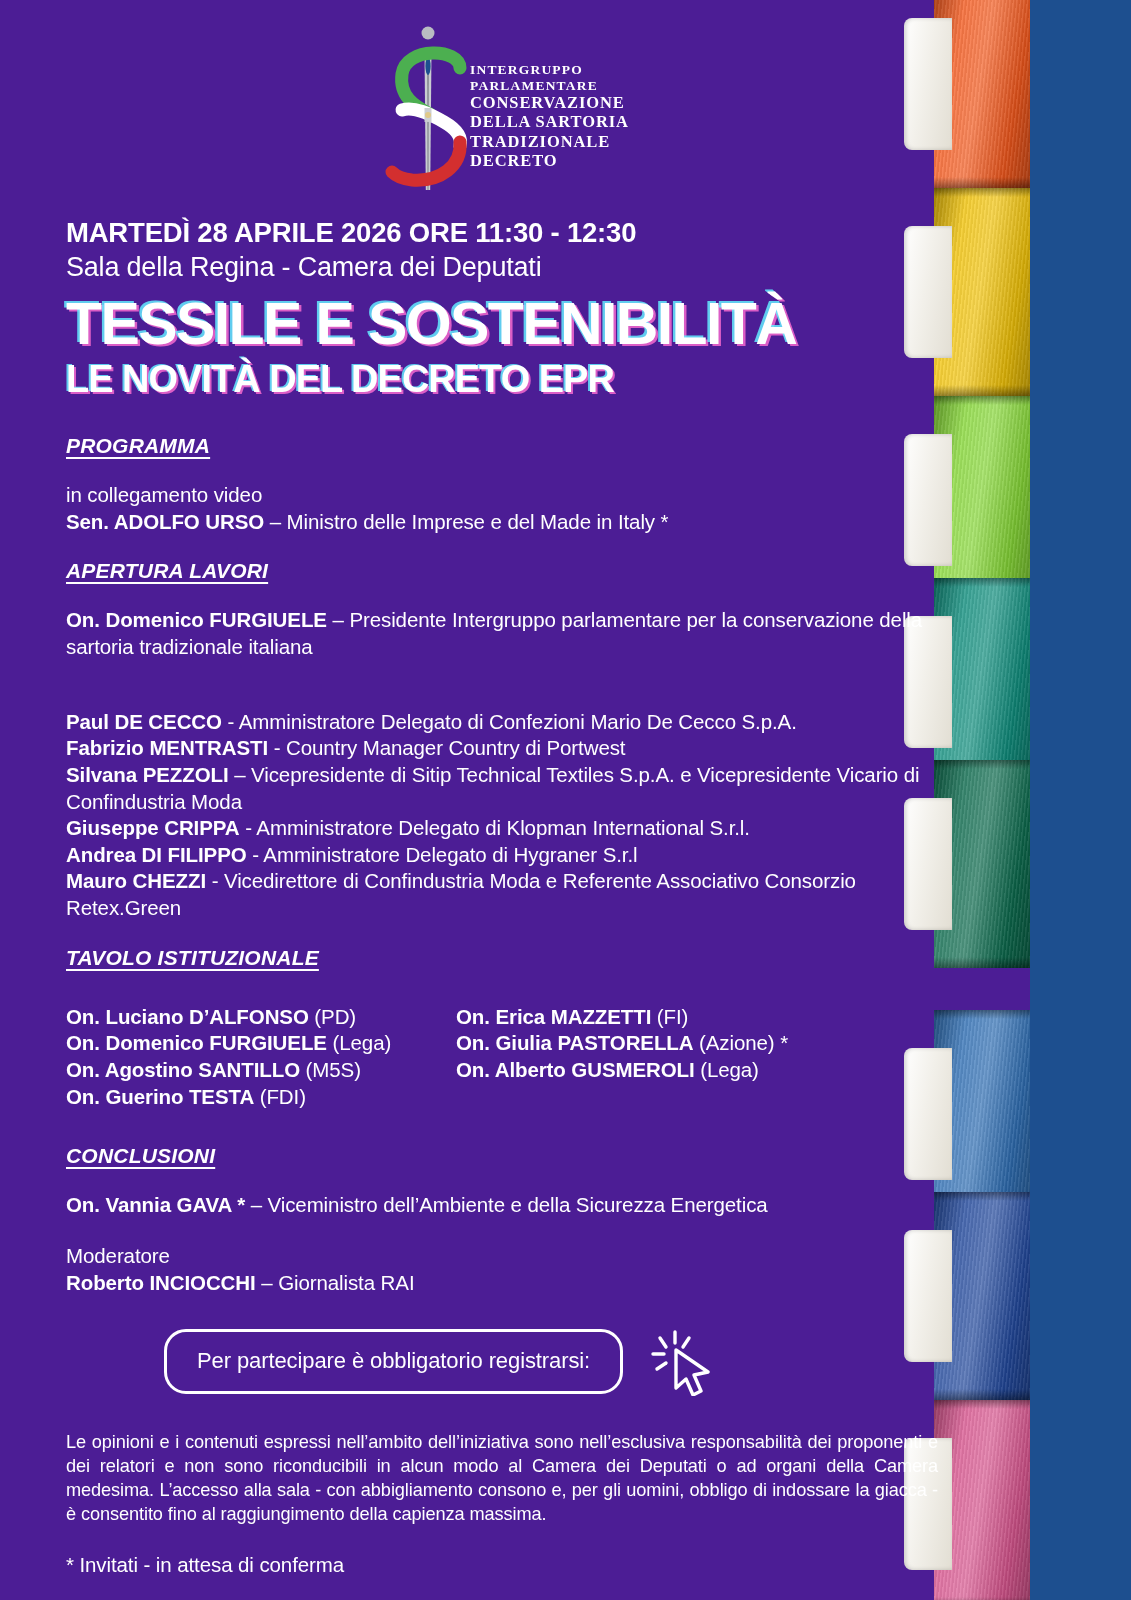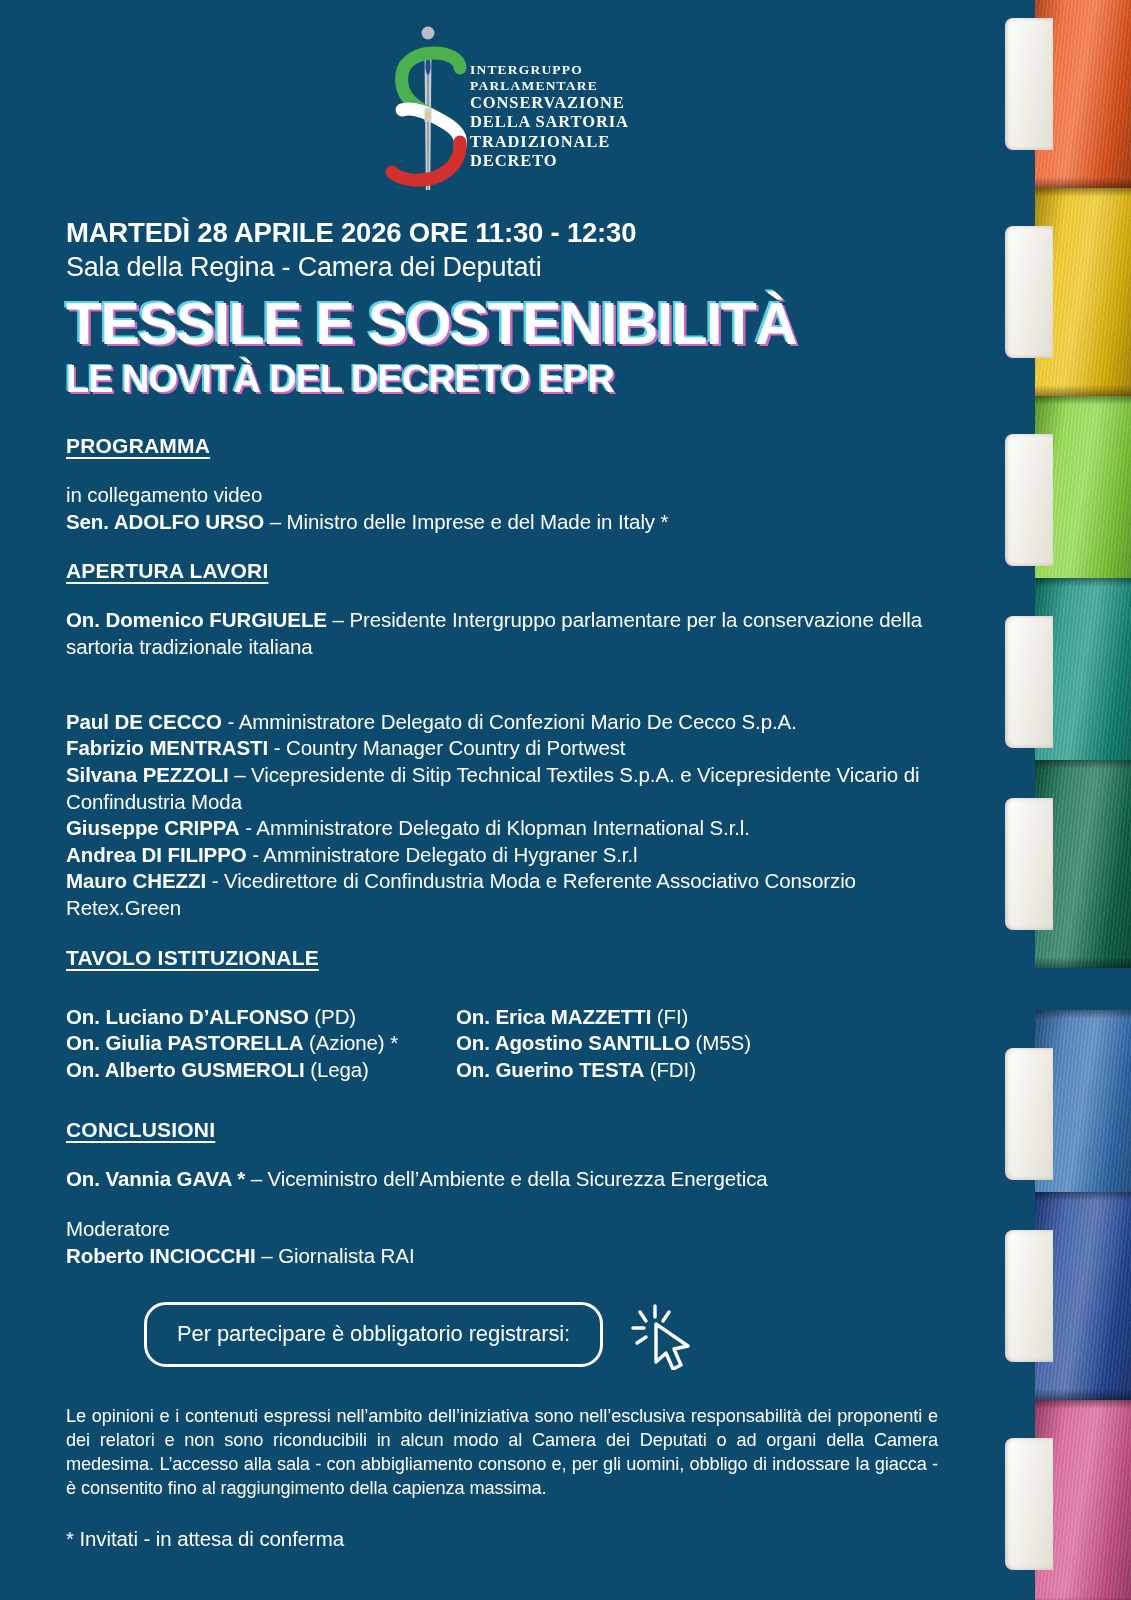--- a/index.html
+++ b/index.html
@@ -8,23 +8,23 @@
     width: 1131px;
     height: 1600px;
     background: #1d4f8f;
     font-family: "Liberation Sans", sans-serif;
     overflow: hidden;
     position: relative;
   }
 
   .poster {
     position: relative;
-    width: 1131px;
+    width: 1030px;
     height: 1600px;
-    background: #0c4a6e;
+    background: #4c1d95;
     overflow: hidden;
   }
 
   
   .spool-column {
     position: absolute;
     top: 0;
     right: 0;
     width: 171px;
     height: 1600px;
@@ -154,20 +154,21 @@
        -2px -1.5px 0 rgba(100,235,255,0.85),
         2px  1.5px 0 rgba(255,110,210,0.80);
   }
 
   .section-head {
     font-size: 21px;
     font-weight: bold;
     text-decoration: underline;
     text-underline-offset: 4px;
     letter-spacing: 0.2px;
+    font-style: italic;
   }
 
   .body-line {
     font-size: 20.5px;
     line-height: 1.30;
     letter-spacing: -0.1px;
   }
   .body-line b { font-weight: bold; }
 
   .gap-lg { height: 34px; }
@@ -183,21 +184,21 @@
     font-size: 20.5px;
     line-height: 1.30;
     letter-spacing: -0.1px;
   }
   .inst-cell b { font-weight: bold; }
 
   
   .reg-row {
     display: flex;
     align-items: center;
-    margin-left: 78px;
+    margin-left: 98px;
     margin-top: 26px;
   }
   .reg-box {
     border: 3.5px solid #ffffff;
     border-radius: 22px;
     padding: 15px 30px 17px 30px;
     display: inline-block;
   }
   .reg-label {
     font-size: 22px;
@@ -359,20 +360,21 @@
         <div class="body-line"><b>Andrea DI FILIPPO</b><span> - Amministratore Delegato di Hygraner S.r.l</span></div>
         <div class="body-line"><b>Mauro CHEZZI</b><span> - Vicedirettore di Confindustria Moda e Referente Associativo Consorzio Retex.Green</span></div>
       </div>
 
     <div class="gap-md"></div>
     <div class="section-head">TAVOLO ISTITUZIONALE</div>
     <div class="gap-lg"></div>
     <div class="inst-table" id="inst-table">
         <div class="inst-cell"><b>On. Luciano D’ALFONSO</b><span> (PD)</span></div>
         <div class="inst-cell"><b>On. Erica MAZZETTI</b><span> (FI)</span></div>
+        <div class="inst-cell"><b>On. Domenico FURGIUELE</b><span> (Lega)</span></div>
         <div class="inst-cell"><b>On. Giulia PASTORELLA</b><span> (Azione) *</span></div>
         <div class="inst-cell"><b>On. Agostino SANTILLO</b><span> (M5S)</span></div>
         <div class="inst-cell"><b>On. Alberto GUSMEROLI</b><span> (Lega)</span></div>
         <div class="inst-cell"><b>On. Guerino TESTA</b><span> (FDI)</span></div>
       </div>
 
     <div class="gap-lg"></div>
     <div class="section-head">CONCLUSIONI</div>
     <div class="gap-md"></div>
     <div class="body-line">

